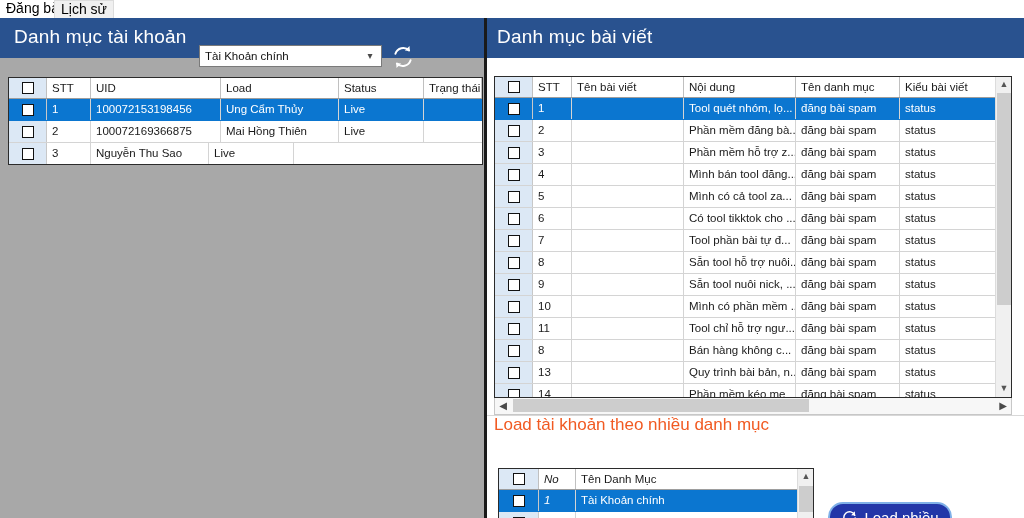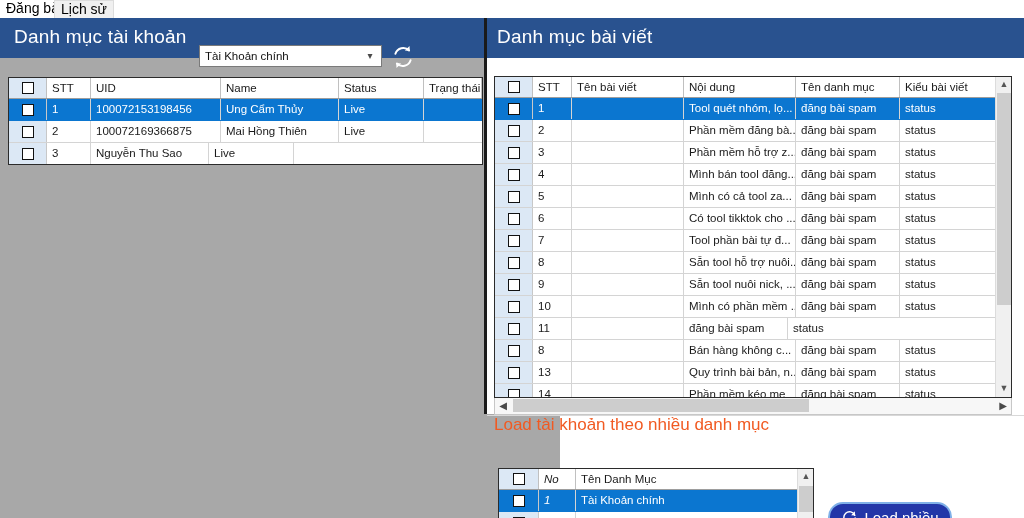--- a/index.html
+++ b/index.html
@@ -45,21 +45,21 @@
 
   
   .panel-left {
     position: absolute; left: 0; top: 18px;
     width: 560px; height: 500px;
     background: #a8a8a8;
     box-sizing: border-box;
   }
   .panel-right {
     position: absolute; left: 484px; top: 18px;
-    width: 540px; height: 396px;
+    width: 540px; height: 500px;
     background: #ffffff;
     border-left: 3px solid #1a1a1a;
     box-sizing: border-box;
   }
 
   
   .bluebar {
     position: absolute; left: 0; top: 0;
     height: 40px;
     background: #29528f;
@@ -305,21 +305,21 @@
       </svg>
     </div>
 
     <div class="grid" id="accounts-grid">
       <div class="grid-row head">
         <div class="cell cbcol acc-c0">
           <span class="chk"></span>
         </div>
         <div class="cell acc-c1">STT</div>
         <div class="cell acc-c2">UID</div>
-        <div class="cell acc-c3">Name</div>
+        <div class="cell acc-c3">Load</div>
         <div class="cell acc-c4">Status</div>
         <div class="cell acc-c5 nob">Trạng thái</div>
       </div>
 
       <div class="grid-row sel">
         <div class="cell cbcol acc-c0">
           <span class="chk"></span>
         </div>
         <div class="cell acc-c1">1</div>
         <div class="cell acc-c2">100072153198456</div>
@@ -468,20 +468,21 @@
             <div class="cell post-c3">Mình có phần mềm ...</div>
             <div class="cell post-c4">đăng bài spam</div>
             <div class="cell post-c5 nob">status</div>
           </div>
           <div class="grid-row">
             <div class="cell post-c0 cbcol">
               <span class="chk"></span>
             </div>
             <div class="cell post-c1">11</div>
             <div class="cell post-c2"></div>
+            <div class="cell post-c3">Tool chỉ hỗ trợ ngư...</div>
             <div class="cell post-c4">đăng bài spam</div>
             <div class="cell post-c5 nob">status</div>
           </div>
           <div class="grid-row">
             <div class="cell post-c0 cbcol">
               <span class="chk"></span>
             </div>
             <div class="cell post-c1">8</div>
             <div class="cell post-c2"></div>
             <div class="cell post-c3">Bán hàng không c...</div>

